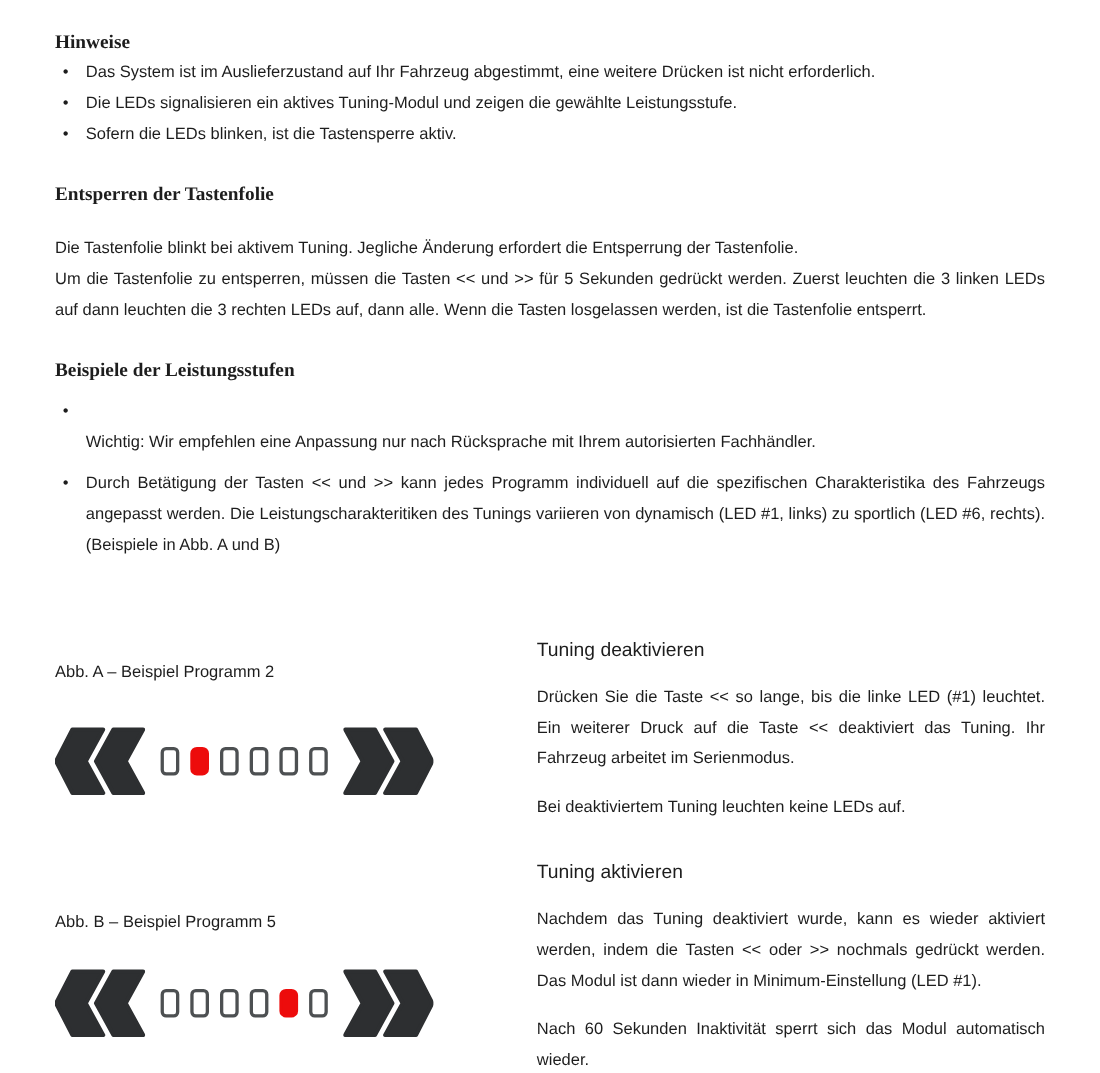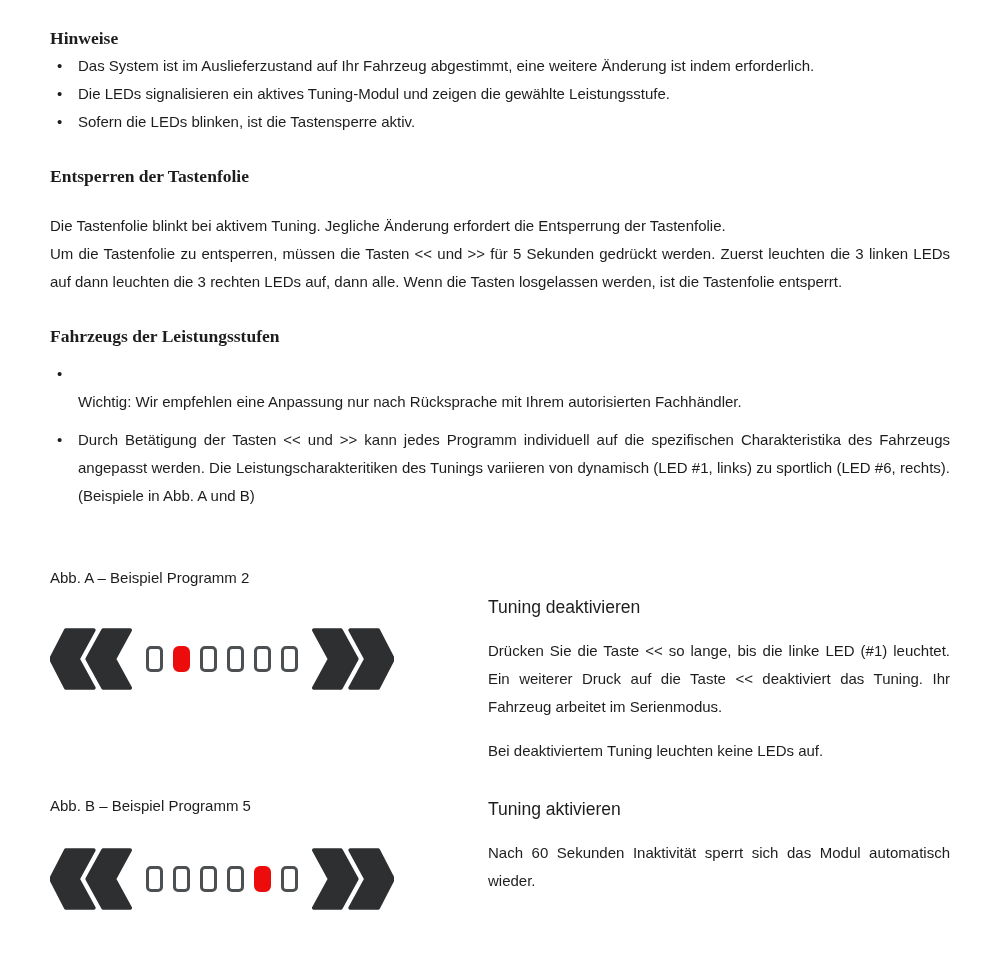--- a/index.html
+++ b/index.html
@@ -60,37 +60,37 @@
 </style>
 </head>
 <body>
 
 <div class="page">
 
   <h3 class="sec-heading">Hinweise</h3>
   <div class="bullets">
     <div class="brow">
       <span class="bglyph">•</span>
-      <span class="btext"><span>Das System ist im Auslieferzustand auf Ihr Fahrzeug abgestimmt, eine weitere Änderung ist indem erforderlich.</span></span>
+      <span class="btext"><span>Das System ist im Auslieferzustand auf Ihr Fahrzeug abgestimmt, eine weitere Drücken ist nicht erforderlich.</span></span>
     </div>
     <div class="brow">
       <span class="bglyph">•</span>
       <span class="btext"><span>Die LEDs signalisieren ein aktives Tuning-Modul und zeigen die gewählte Leistungsstufe.</span></span>
     </div>
     <div class="brow">
       <span class="bglyph">•</span>
       <span class="btext"><span>Sofern die LEDs blinken, ist die Tastensperre aktiv.</span></span>
     </div>
   </div>
 
   <h3 class="sec-heading mt-sec">Entsperren der Tastenfolie</h3>
   <div class="just mt-para"><span>Die Tastenfolie blinkt bei aktivem Tuning. Jegliche Änderung erfordert die Entsperrung der Tastenfolie.</span></div>
   <div class="just"><span>Um die Tastenfolie zu entsperren, müssen die </span><span class="b">Tasten &lt;&lt; und &gt;&gt;</span><span> für 5 Sekunden gedrückt werden. Zuerst leuchten die 3 linken LEDs auf dann leuchten die 3 rechten LEDs auf, dann alle. Wenn die Tasten losgelassen werden, ist die Tastenfolie entsperrt.</span></div>
 
-  <h3 class="sec-heading mt-sec">Fahrzeugs der Leistungsstufen</h3>
+  <h3 class="sec-heading mt-sec">Beispiele der Leistungsstufen</h3>
   <div class="bullets mt-small">
     <div class="brow">
       <span class="bglyph">•</span>
       <span class="btext"><br><span></span><span class="b">Wichtig:</span><span> Wir empfehlen eine Anpassung nur nach Rücksprache mit Ihrem autorisierten Fachhändler.</span></span>
     </div>
     <div class="brow mt-small">
       <span class="bglyph">•</span>
       <span class="btext"><span>Durch Betätigung der </span><span class="b">Tasten &lt;&lt; und &gt;&gt;</span><span> kann jedes Programm individuell auf die spezifischen Charakteristika des Fahrzeugs angepasst werden. Die Leistungscharakteritiken des Tunings variieren von dynamisch (LED #1, links) zu sportlich (LED #6, rechts).(Beispiele in Abb. A und B)</span></span>
     </div>
   </div>
@@ -140,17 +140,18 @@
         </svg>
       </div>
     </div>
 
     <div class="col-text">
       <h3 class="rc-heading first">Tuning deaktivieren</h3>
       <div class="rc-para"><span>Drücken Sie die </span><span class="b">Taste &lt;&lt;</span><span> so lange, bis die linke LED (#1) leuchtet. Ein weiterer Druck auf die </span><span class="b">Taste &lt;&lt;</span><span> deaktiviert das Tuning. Ihr Fahrzeug arbeitet im Serienmodus.</span></div>
       <div class="rc-para"><span>Bei deaktiviertem Tuning leuchten keine LEDs auf.</span></div>
 
       <h3 class="rc-heading later">Tuning aktivieren</h3>
+      <div class="rc-para"><span>Nachdem das Tuning deaktiviert wurde, kann es wieder aktiviert werden, indem die </span><span class="b">Tasten &lt;&lt; oder &gt;&gt;</span><span> nochmals gedrückt werden. Das Modul ist dann wieder in Minimum-Einstellung (LED #1).</span></div>
       <div class="rc-para"><span>Nach 60 Sekunden Inaktivität sperrt sich das Modul automatisch wieder.</span></div>
     </div>
   </div>
 
 </div>
 
 </body></html>

